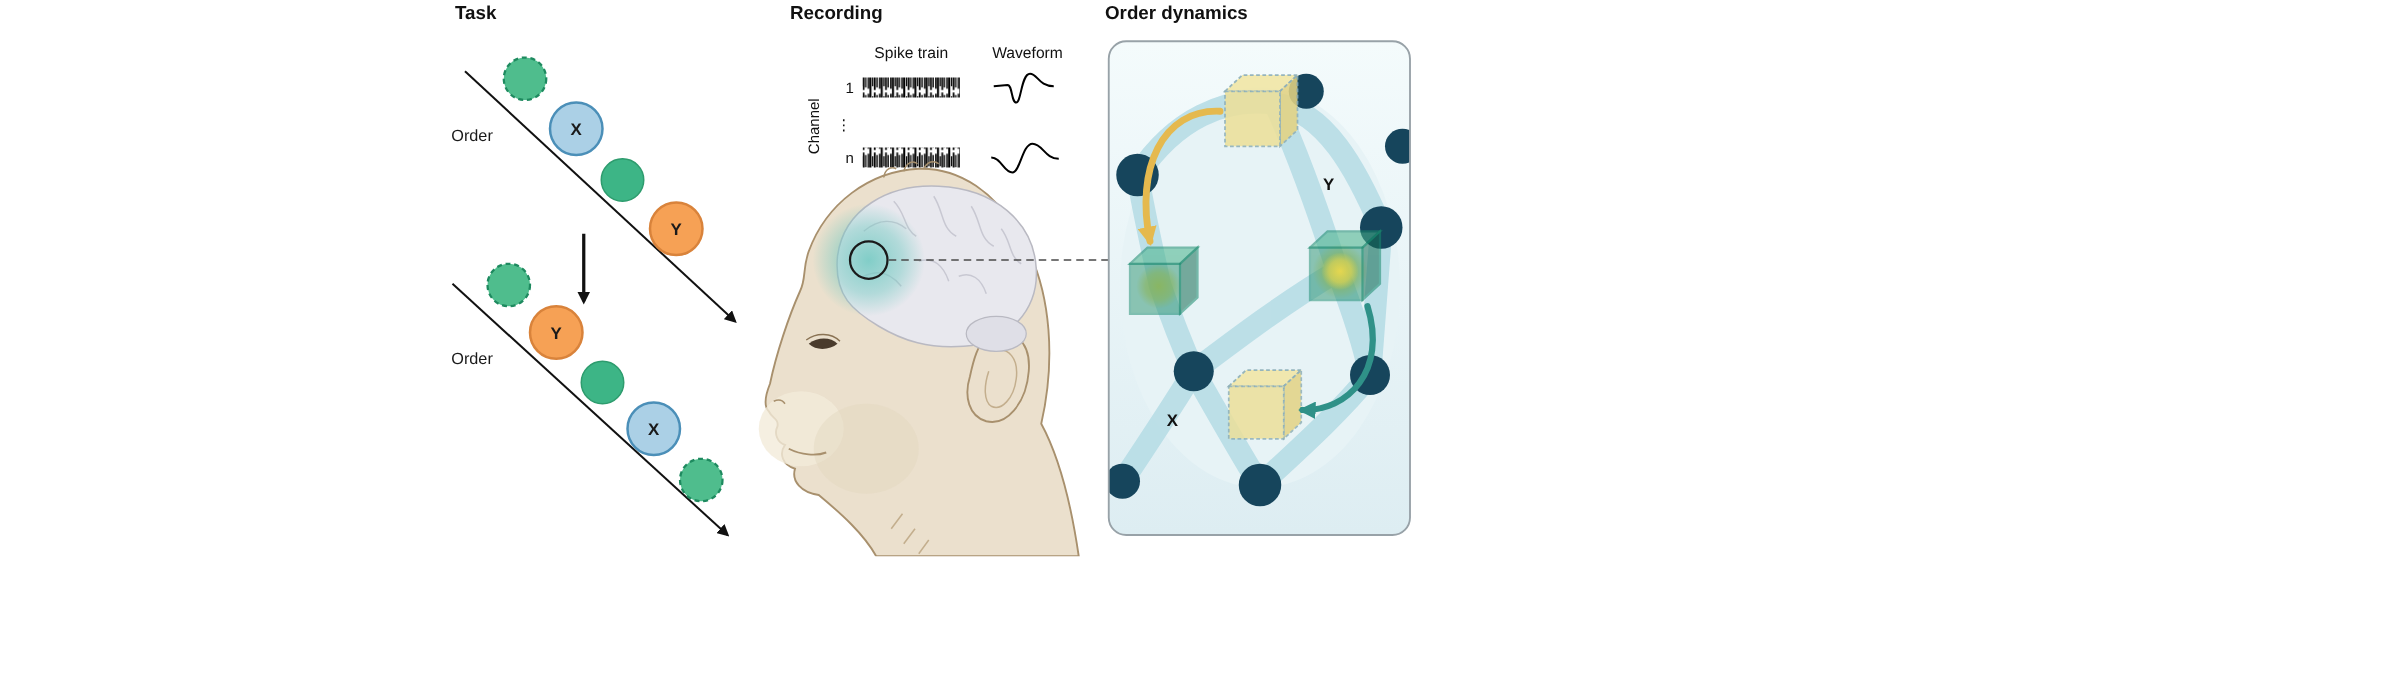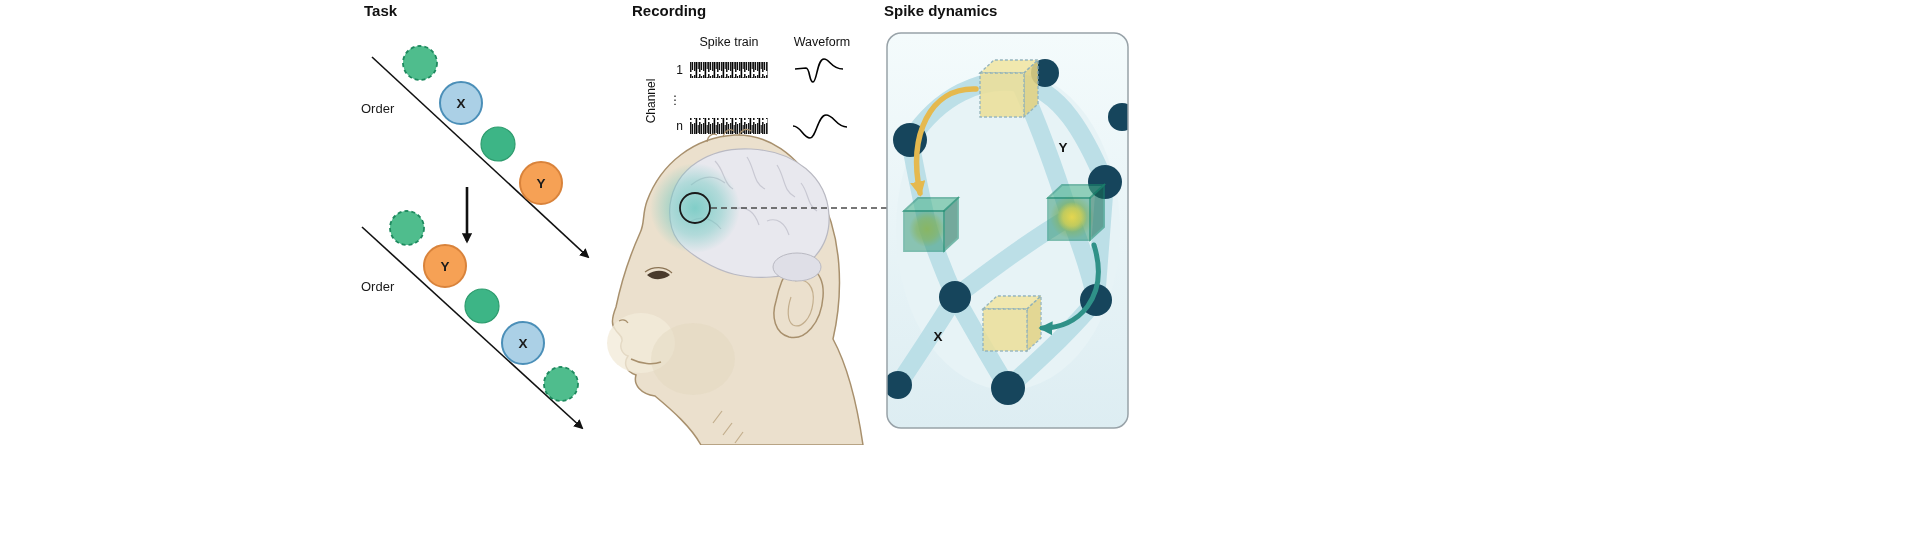--- a/index.html
+++ b/index.html
@@ -9,21 +9,21 @@
   .abs-svg{position:absolute;}
   svg text{font-family:"Liberation Sans",sans-serif;}
 </style>
 </head>
 <body>
 
 <div class="canvas">
 
   <div class="panel-title" style="left:364px">Task</div>
   <div class="panel-title" style="left:632px">Recording</div>
-  <div class="panel-title" style="left:884px">Spike dynamics</div>
+  <div class="panel-title" style="left:884px">Order dynamics</div>
 
   <svg class="abs-svg" style="left:355px;top:25px" width="250" height="420" viewBox="0 0 250 420">
     <defs>
       <marker id="ahB" viewBox="0 0 4 4" markerWidth="6" markerHeight="6" refX="3.2" refY="2" orient="auto" markerUnits="strokeWidth">
         <path d="M0,0 L4,2 L0,4 Z" fill="#111"></path>
       </marker>
       <marker id="ahM" viewBox="0 0 4 4" markerWidth="4" markerHeight="4" refX="3" refY="2" orient="auto" markerUnits="strokeWidth">
         <path d="M0,0 L4,2 L0,4 Z" fill="#111"></path>
       </marker>
     </defs>

